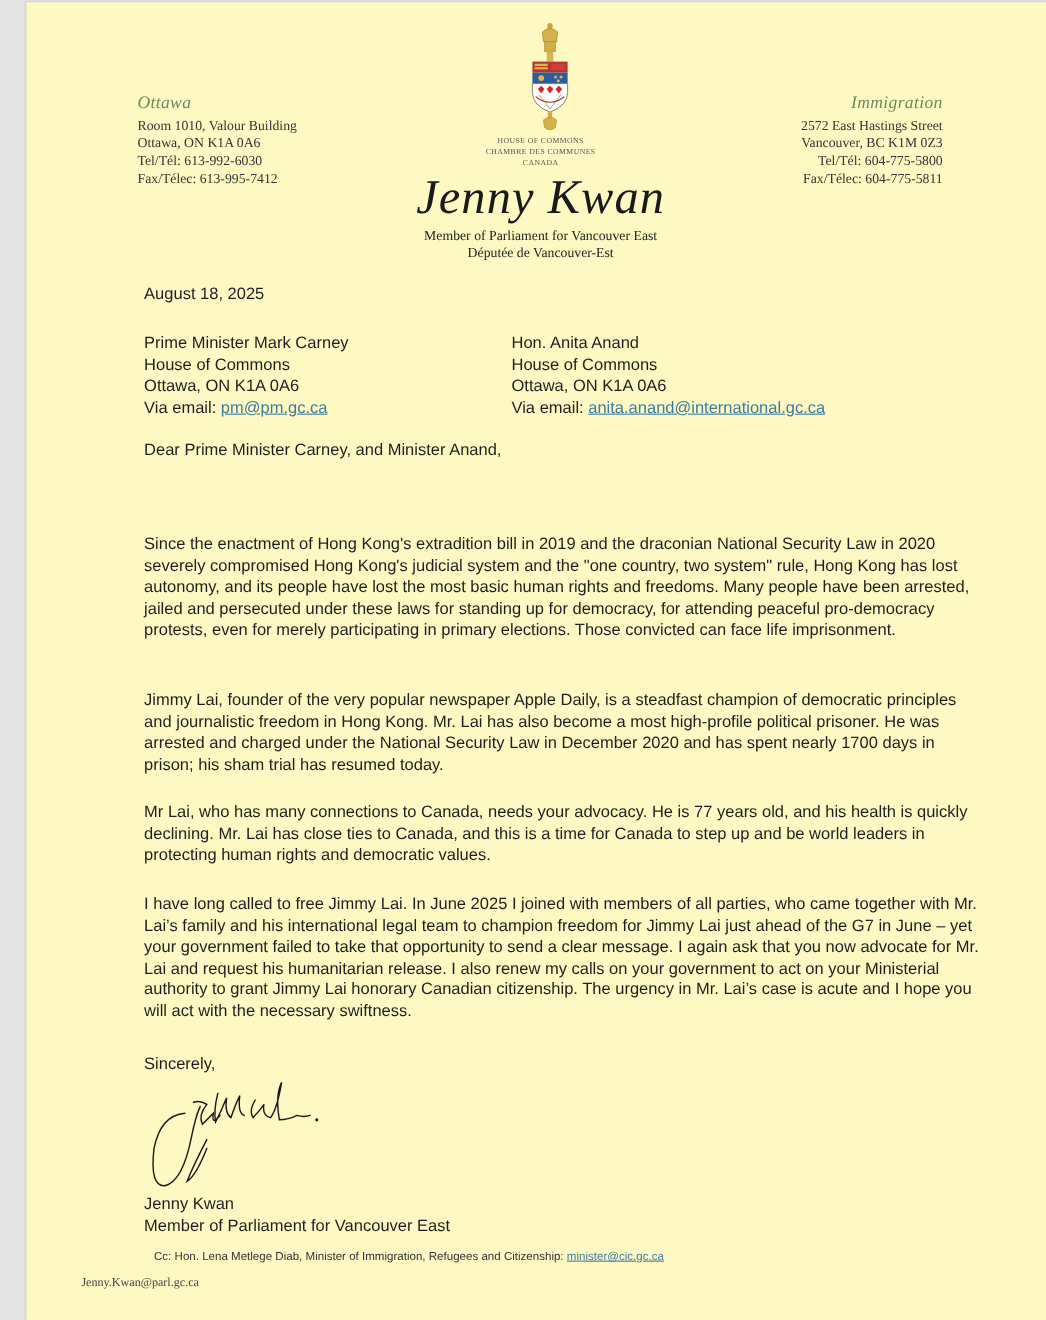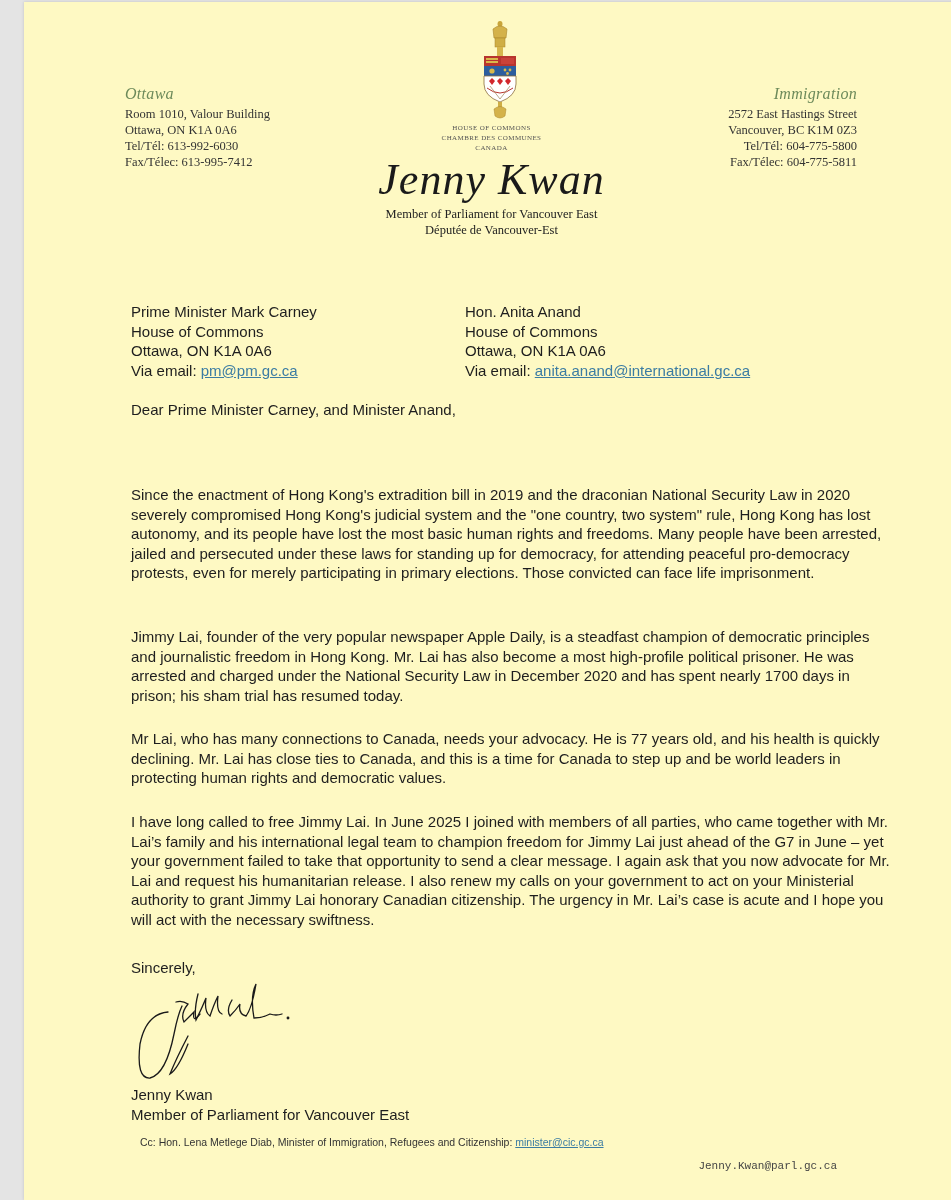--- a/index.html
+++ b/index.html
@@ -60,22 +60,22 @@
   .p4 { top: 810px; }
   .closing { top: 956px; }
   .signature { position: absolute; left: 112px; top: 972px; width: 190px; height: 110px; }
   .sig-name { top: 1083px; }
   .sig-title { top: 1103px; }
   .cc {
     position: absolute; left: 116px; top: 1133px;
     font-size: 10.5px; line-height: 14px; color: #333;
   }
   .footer {
-    position: absolute; left: 0; width: 813px; top: 1158px; text-align: right;
-    font-size: 11px; line-height: 13px; color: #444; font-family: Liberation Mono, monospace;
+    position: absolute; left: 0; width: 813px; top: 1158px; text-align: left;
+    font-size: 11px; line-height: 13px; color: #444;
   }
   .footer div { margin-left: 50px; }
 </style>
 </head>
 <body>
 
 <div class="page">
 
   <div class="office-left serif">
     <div class="office-title">Ottawa</div>
@@ -126,20 +126,21 @@
   </div>
 
   <div class="office-right serif">
     <div class="office-title">Immigration</div>
     <div>2572 East Hastings Street</div>
     <div>Vancouver, BC K1M 0Z3</div>
     <div>Tel/Tél: 604-775-5800</div>
     <div>Fax/Télec: 604-775-5811</div>
   </div>
 
+  <div class="body-text sans date">August 18, 2025</div>
 
   <div class="recipient r1 sans">
     <div>Prime Minister Mark Carney</div>
     <div>House of Commons</div>
     <div>Ottawa, ON K1A 0A6</div>
     <div><span>Via email: </span><a class="email">pm@pm.gc.ca</a></div>
   </div>
 
   <div class="recipient r2 sans">
     <div>Hon. Anita Anand</div>

